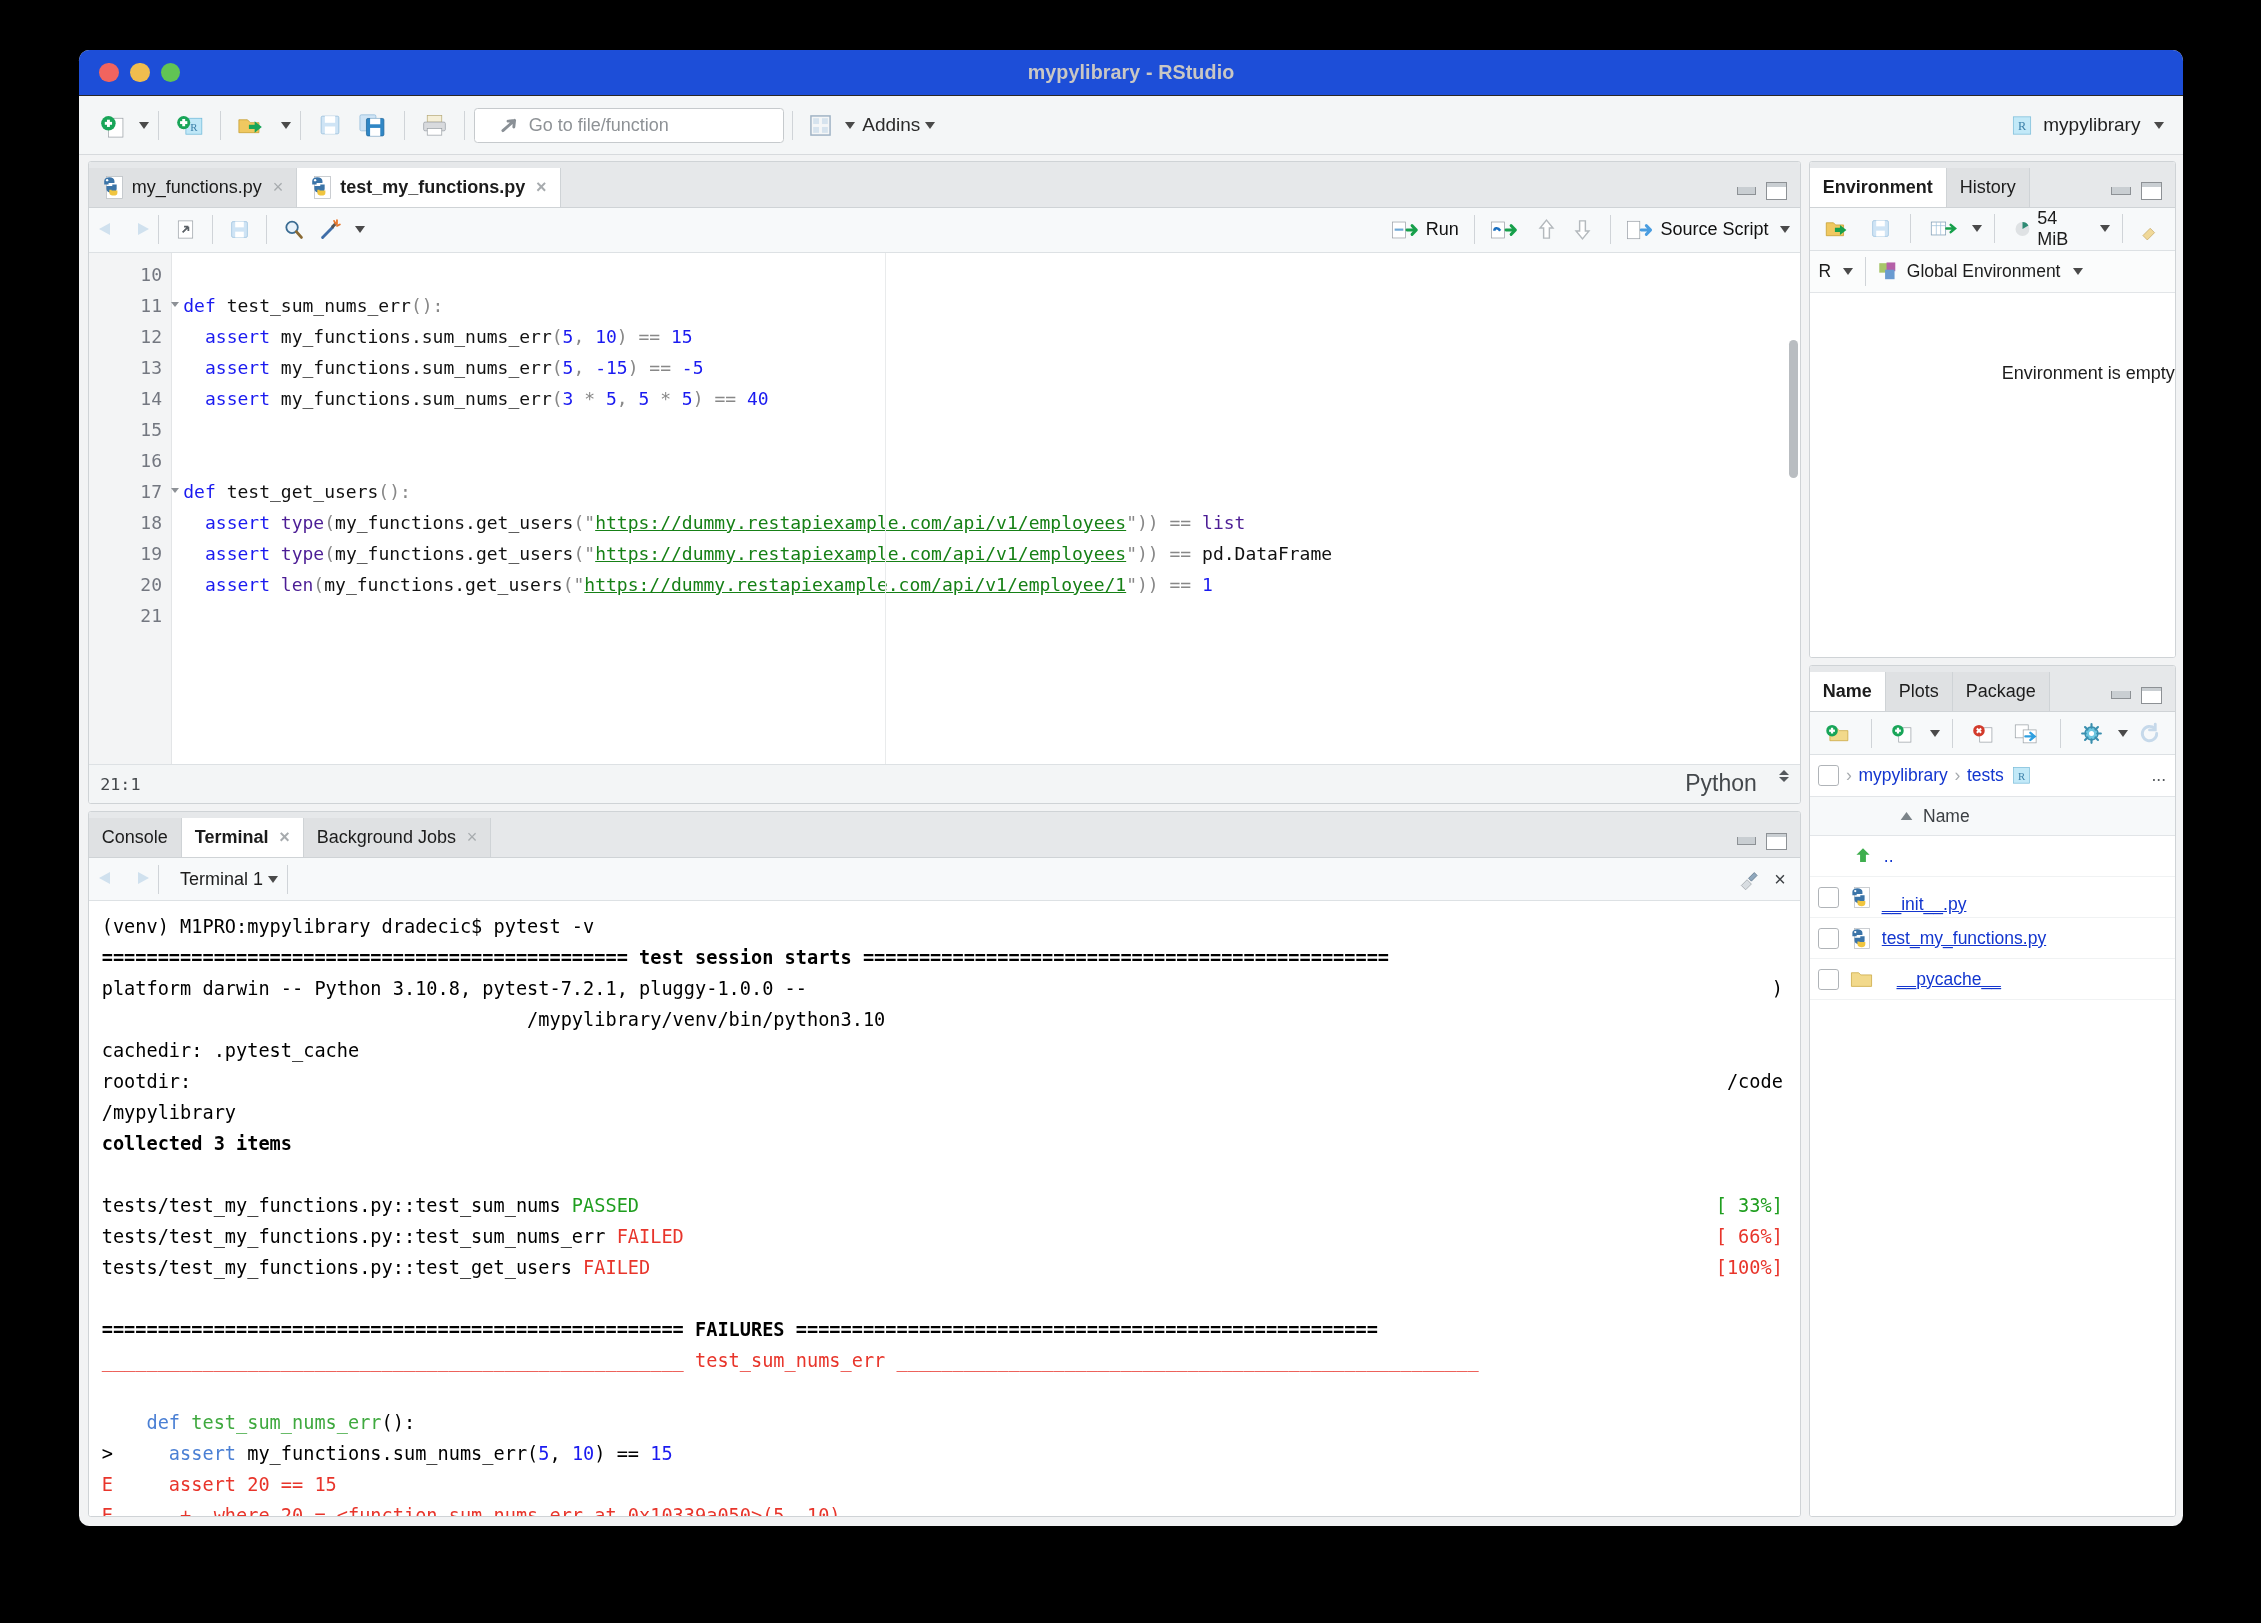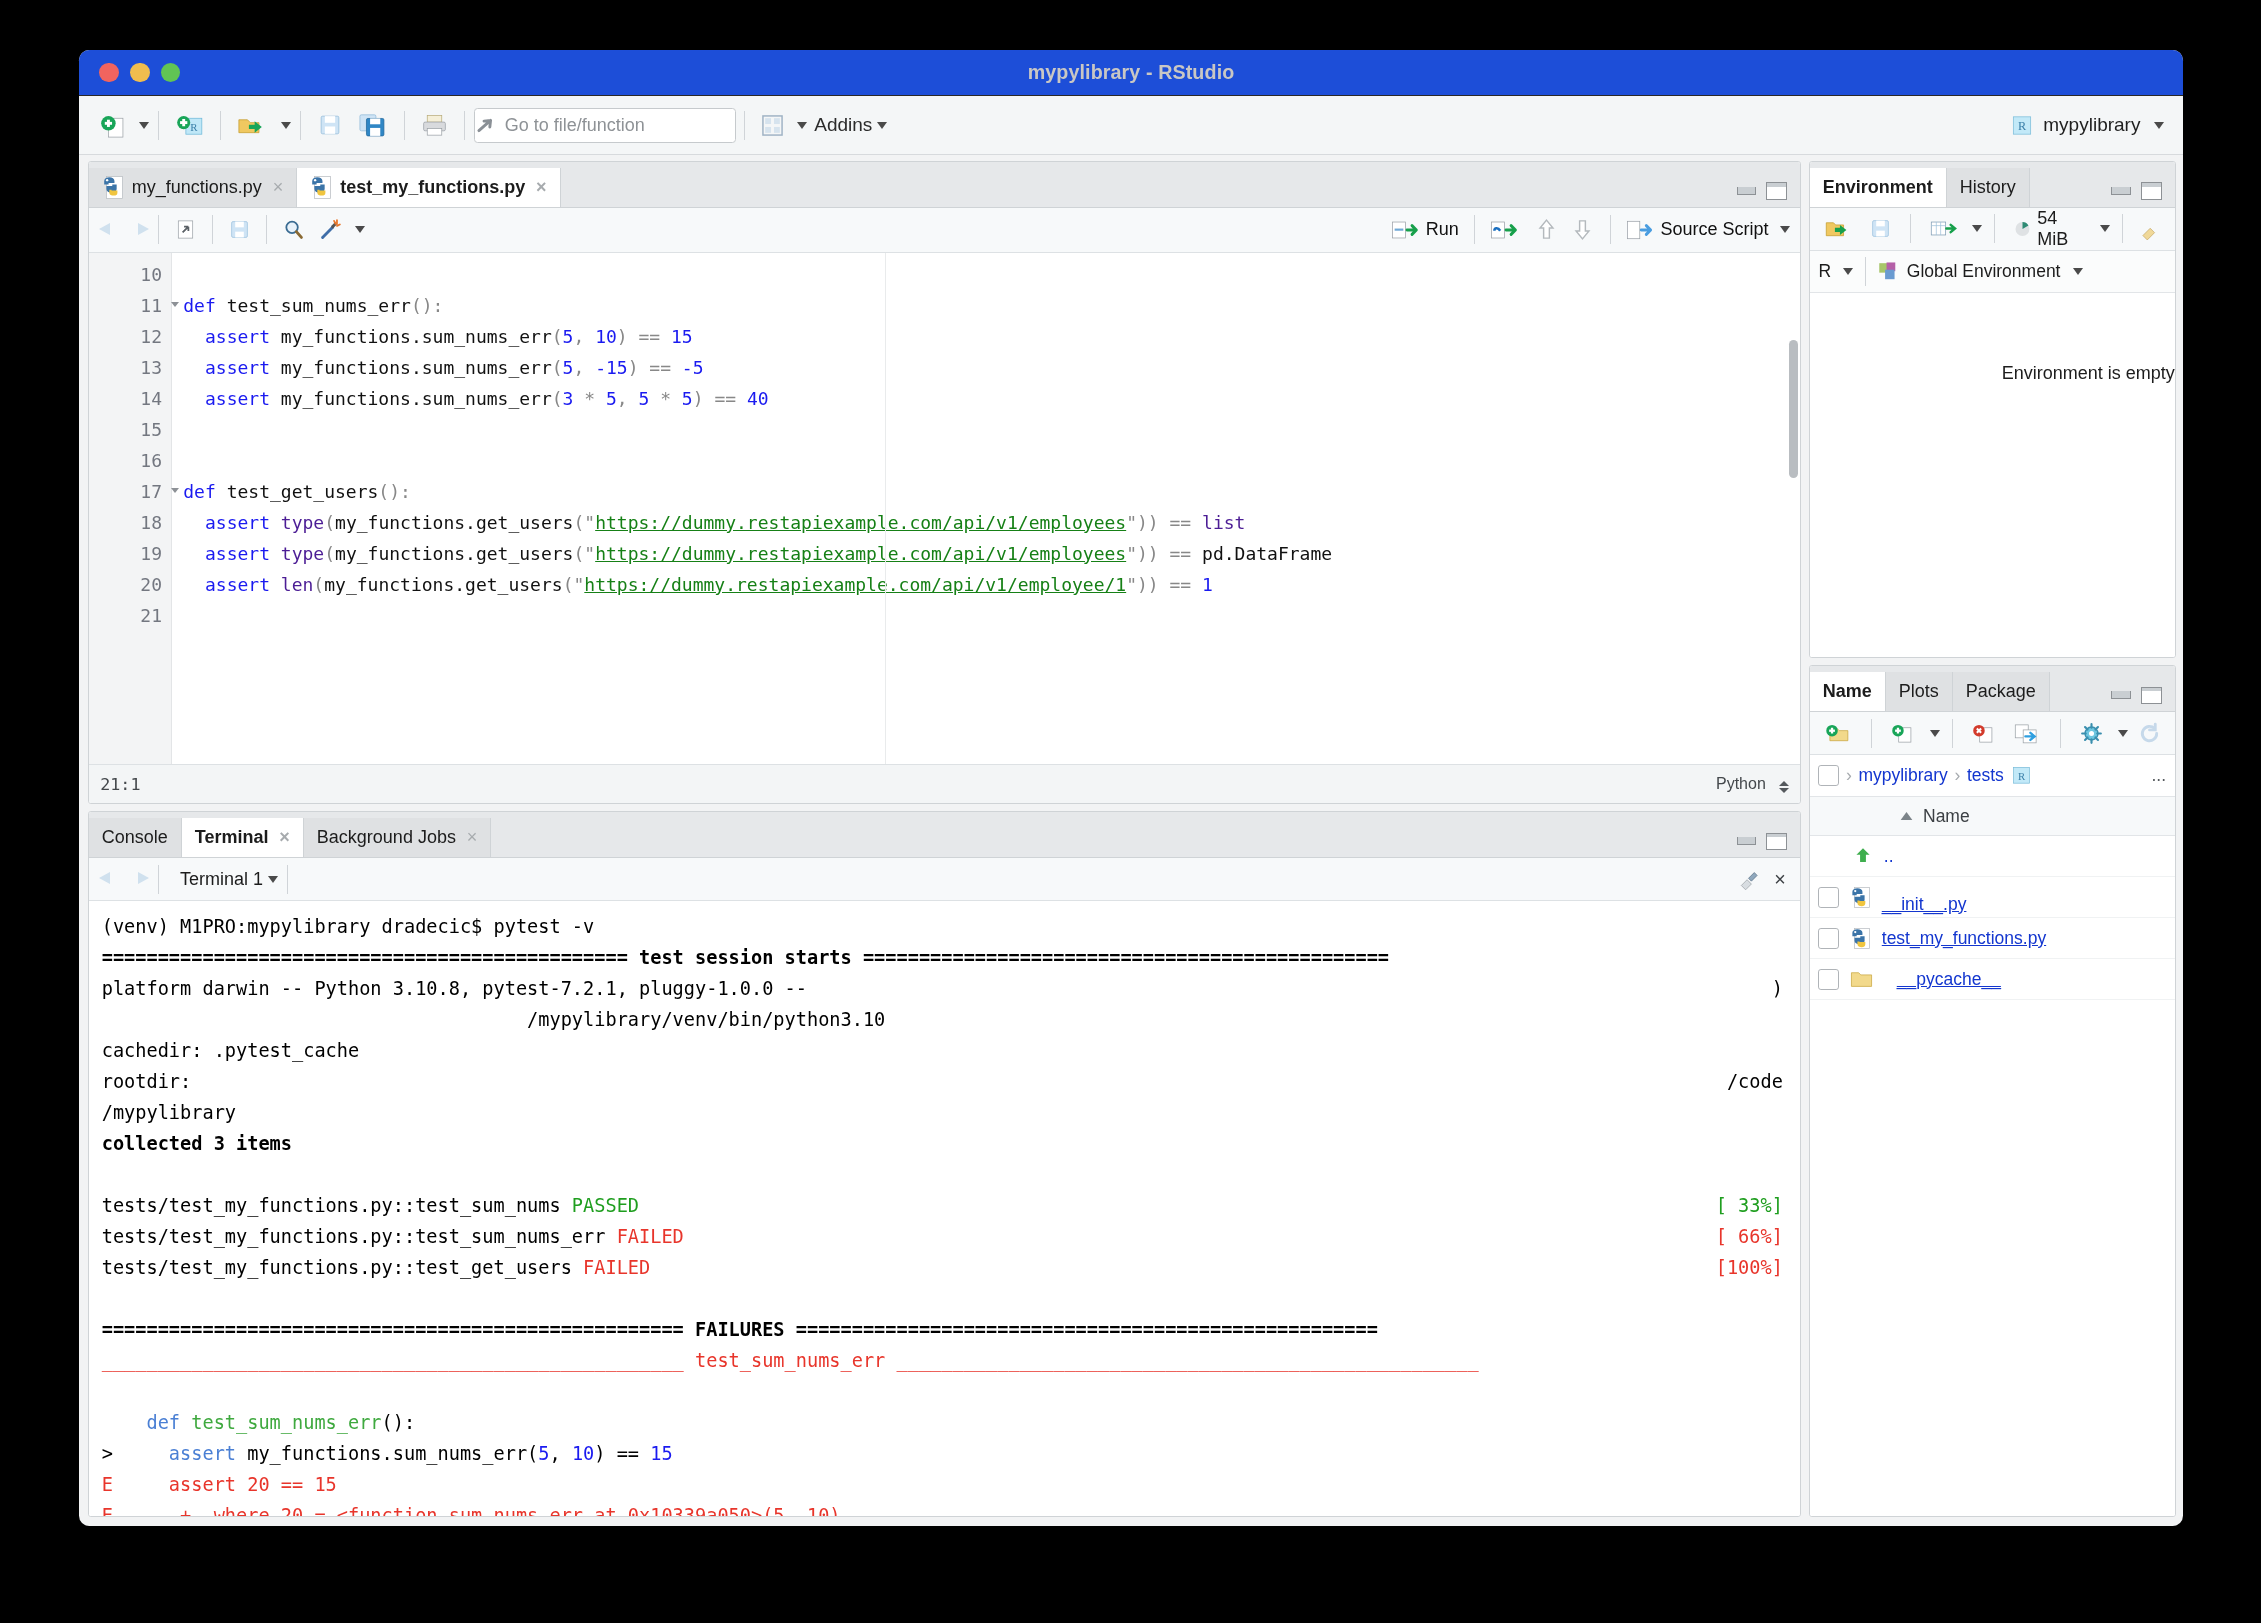--- a/index.html
+++ b/index.html
@@ -17,21 +17,21 @@
   .light{width:19.7px;height:19.7px;border-radius:50%;}
   .l-red{background:#f1645f;}.l-yel{background:#f0bd4e;}.l-grn{background:#61c454;}
   .wtitle{position:absolute;left:0;right:0;text-align:center;color:#c9c7c4;font-size:19.7px;font-weight:bold;letter-spacing:0.1px;}
 
   
   .maintool{height:58px;background:#f4f6f7;border-bottom:0.7px solid #d7dadd;display:flex;align-items:center;
     padding:0 13px;gap:0;flex:none;}
   .tbtn{display:flex;align-items:center;justify-content:center;height:42px;padding:0 6.6px;border-radius:2.9px;cursor:pointer;}
   .sep{width:0.7px;height:29px;background:#d0d4d8;margin:0 8.7px;}
   .caret{width:0;height:0;border-left:5.8px solid transparent;border-right:5.8px solid transparent;border-top:7.3px solid #4a4a4a;margin-left:5.1px;}
-  .gotofile{width:258px;height:33px;background:#fff;border:0.7px solid #c6cacd;border-radius:3.6px;display:flex;align-items:center;gap:8.7px;padding:0 1px;}
+  .gotofile{width:258px;height:33px;background:#fff;border:0.7px solid #c6cacd;border-radius:3.6px;display:flex;align-items:center;gap:8.7px;padding:0 25px;}
   .gotofile span{color:#8e9296;font-size:18px;}
   .addins{font-size:19px;color:#2b2b2b;margin-left:7.3px;}
   .projbox{margin-left:auto;display:flex;align-items:center;gap:8.7px;padding-right:5.8px;}
   .projbox span{font-size:19px;color:#1f1f1f;}
 
   
   .panes{flex:1;display:flex;padding:5.8px 7.3px 8.7px 8.7px;gap:7.3px;min-height:0;}
   .colL{width:1729px;display:flex;flex-direction:column;gap:7.3px;min-height:0;}
   .colR{flex:1;display:flex;flex-direction:column;gap:7.3px;min-height:0;}
 
@@ -64,21 +64,21 @@
   .fold{position:absolute;right:-8.7px;top:12.4px;width:0;height:0;border-left:4.4px solid transparent;border-right:4.4px solid transparent;border-top:5.8px solid #8d9196;}
   .code{flex:1;padding:5.8px 0 0 11.6px;font-family:"DejaVu Sans Mono",monospace;font-size:18px;color:#111;overflow:hidden;position:relative;}
   .code .ln{height:31px;line-height:31px;white-space:pre;}
   .marginline{position:absolute;top:0;bottom:0;left:713px;width:0.7px;background:#e9ebec;}
   .kw{color:#1a1af0;}.num{color:#1a1af0;}.op{color:#888;}.fn{color:#111;}
   .str-url{color:#168016;text-decoration:underline;}
   .blt{color:#4c1d95;}
   .vscroll{position:absolute;right:2.2px;top:87px;width:9.5px;height:138px;background:#b9bdc1;border-radius:5.1px;}
   .estatus{height:38px;background:#f3f5f6;border-top:0.7px solid #dde1e4;display:flex;align-items:center;
     font-family:"DejaVu Sans Mono",monospace;font-size:16.7px;color:#44484c;padding:0 11.6px;flex:none;}
-  .estatus .right{margin-left:auto;display:flex;align-items:flex-end;gap:13px;font-family:"Liberation Sans",sans-serif;font-size:16px;}
+  .estatus .right{margin-left:auto;display:flex;align-items:flex-start;gap:22px;font-family:"Liberation Sans",sans-serif;font-size:23px;}
   .updown{display:flex;flex-direction:column;gap:2.2px;}
   .updown i{width:0;height:0;border-left:5.1px solid transparent;border-right:5.1px solid transparent;}
   .updown .u{border-bottom:5.8px solid #55595d;}
   .updown .d{border-top:5.8px solid #55595d;}
 
   
   .termwrap{flex:1;position:relative;background:#fff;overflow:hidden;}
   .term{padding:10.2px 17.5px 0 13px;font-family:"DejaVu Sans Mono",monospace;font-size:18.6px;line-height:31px;color:#000;white-space:pre;}
   .term .row{display:flex;}
   .term .fill{flex:1;}

